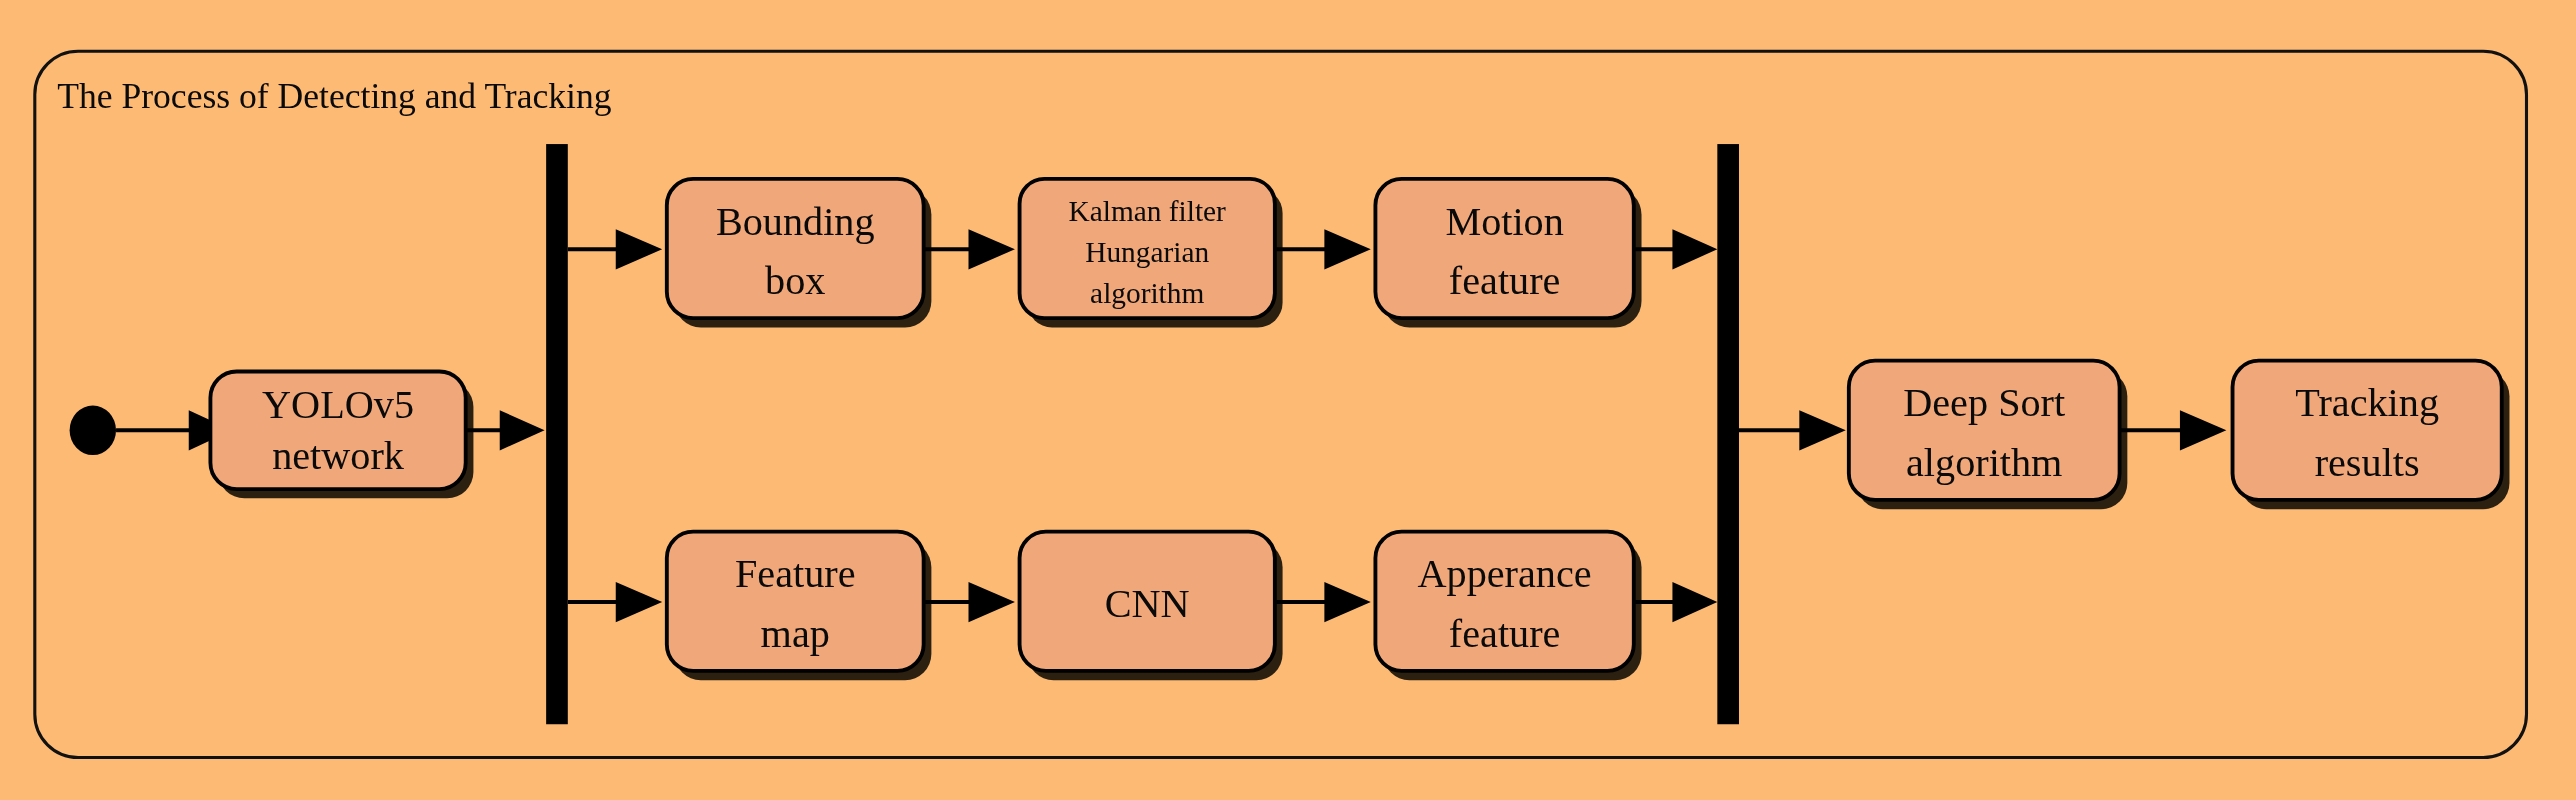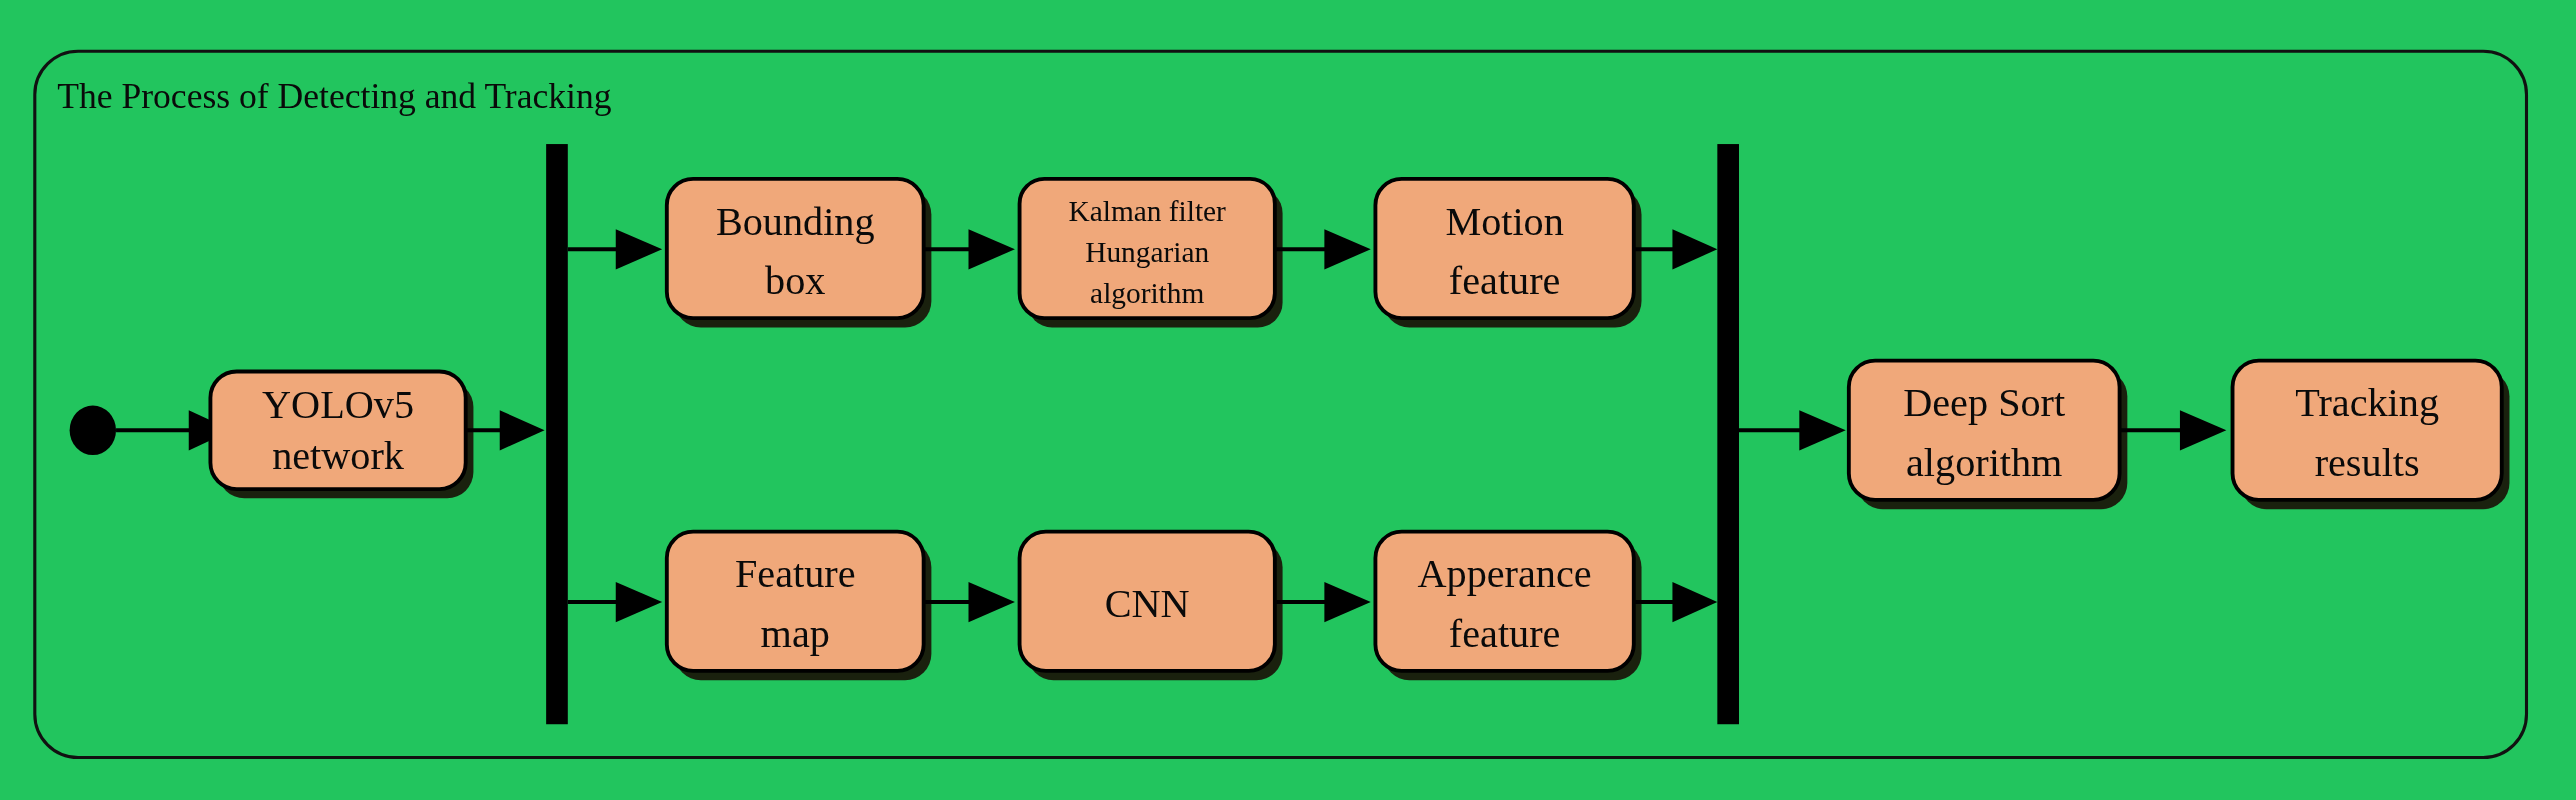--- a/index.html
+++ b/index.html
@@ -11,21 +11,21 @@
   body {
     width: 2576px;
     height: 801px;
     overflow: hidden;
     font-family: "Liberation Serif", "DejaVu Serif", serif;
   }
   #diagram-root {
     position: relative;
     width: 2576px;
     height: 801px;
-    background: #22c55e;
+    background: #fdba74;
   }
   svg#flow {
     display: block;
     width: 2576px;
     height: 801px;
   }
   .frame-outline {
     fill: none;
     stroke: #111111;
     stroke-width: 4;

